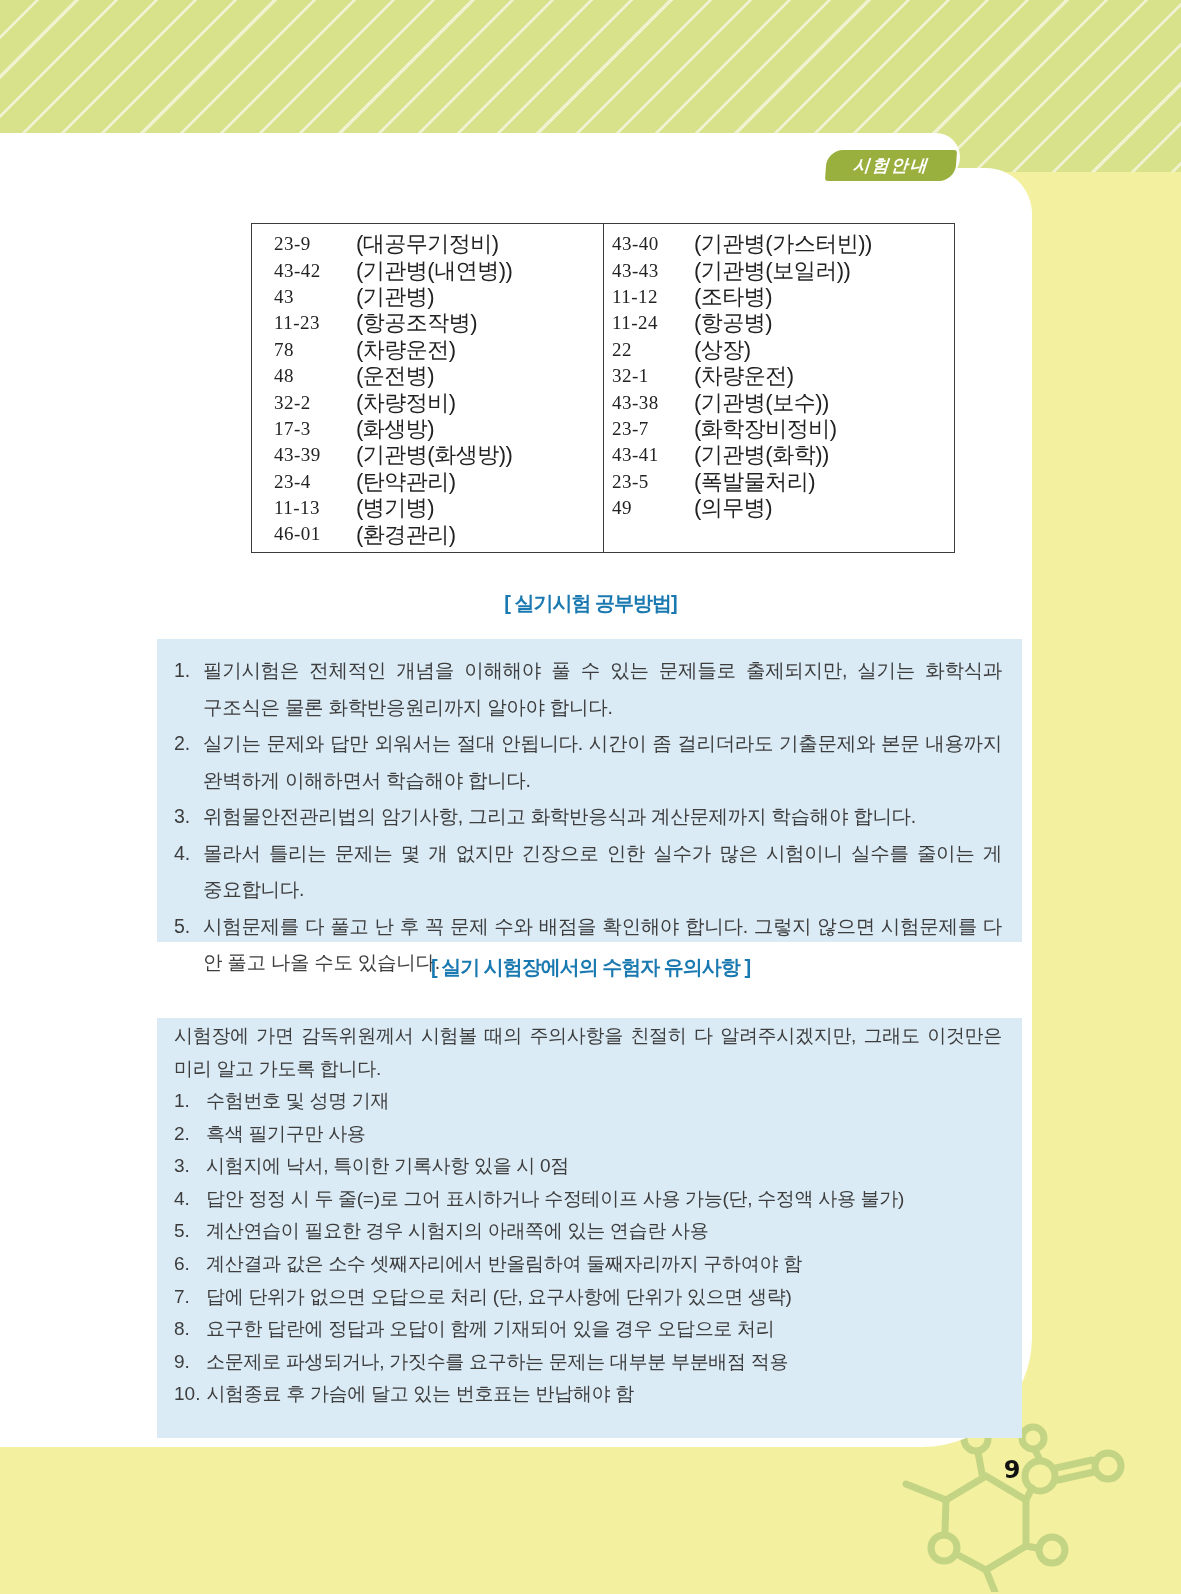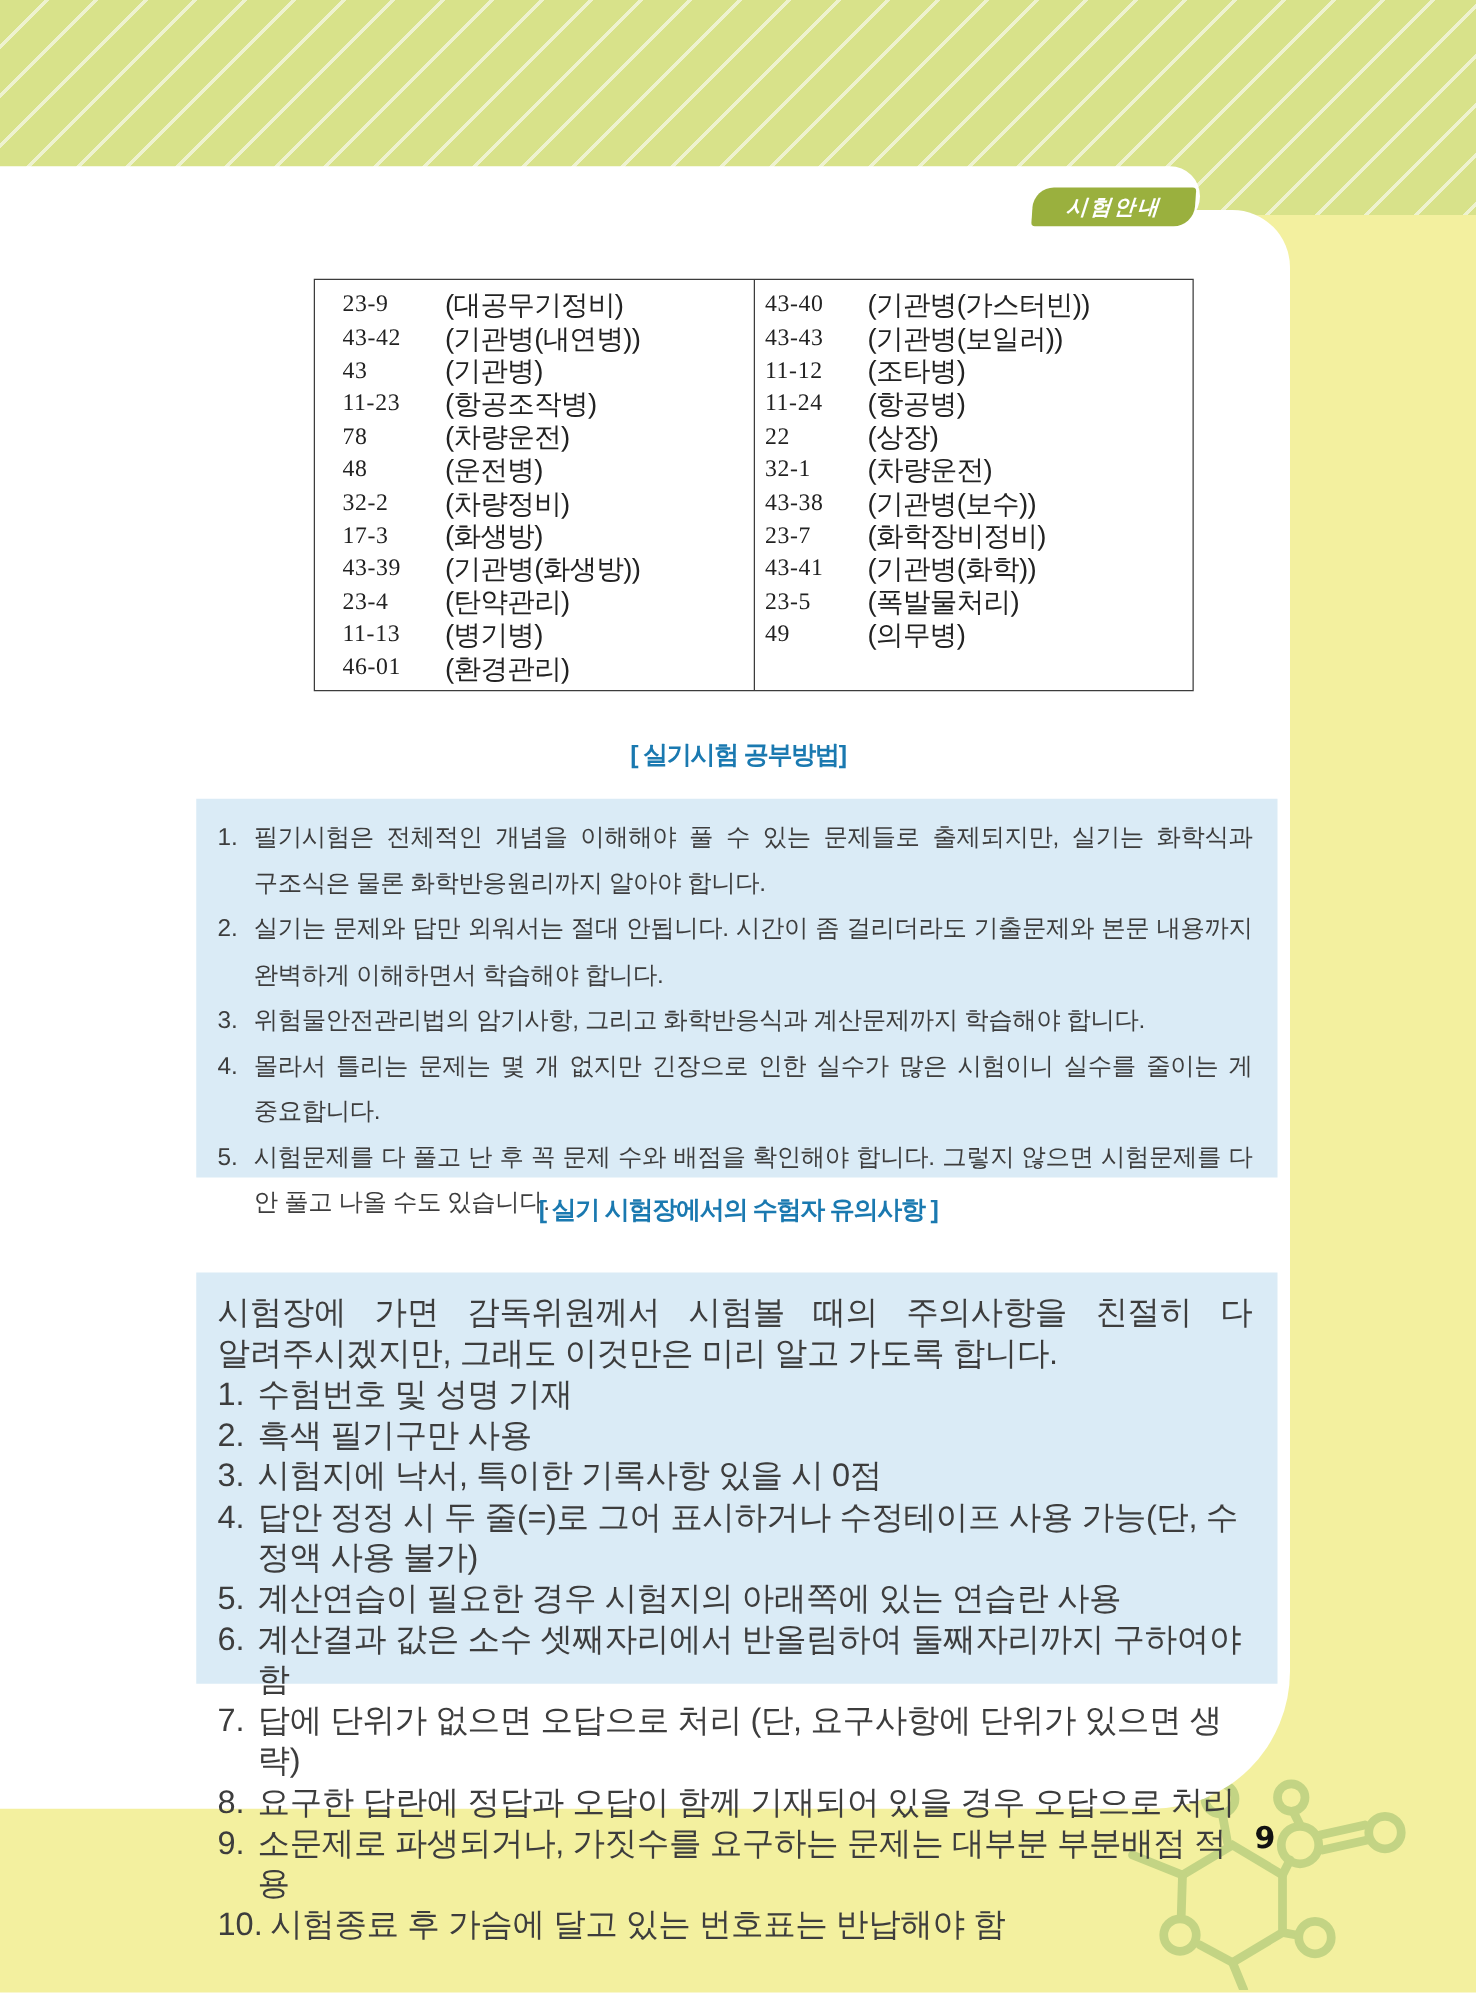--- a/index.html
+++ b/index.html
@@ -56,21 +56,21 @@
   #sec2-title{top:954px;}
   
   .info-box{
     position:absolute;left:157px;width:865px;z-index:3;
     background:#daebf6;box-sizing:border-box;color:#3d3d3d;
   }
   #box1{top:639px;height:303px;padding:13px 20px 0 17px;font-size:19.5px;}
   #box1 .li{display:flex;line-height:36.5px;}
   #box1 .num{width:29px;flex:none;}
   #box1 .txt{flex:1;text-align:justify;letter-spacing:-0.3px;word-break:keep-all;}
-  #box2{top:1018px;height:329px;padding:15px 20px 0 17px;font-size:26px;}
+  #box2{top:1018px;height:420px;padding:1px 20px 0 17px;font-size:19px;}
   #box2 .intro{line-height:33px;text-align:justify;letter-spacing:-0.3px;word-break:keep-all;}
   #box2 .li{display:flex;line-height:32.6px;}
   #box2 .num{min-width:26px;flex:none;margin-right:6px;}
   #box2 .txt{flex:1;letter-spacing:-0.3px;}
   
   .page-num{
     position:absolute;left:992px;top:1456px;width:40px;z-index:3;
     font-weight:bold;font-size:24px;color:#111111;text-align:center;
     font-family:"DejaVu Sans", sans-serif;
   }

